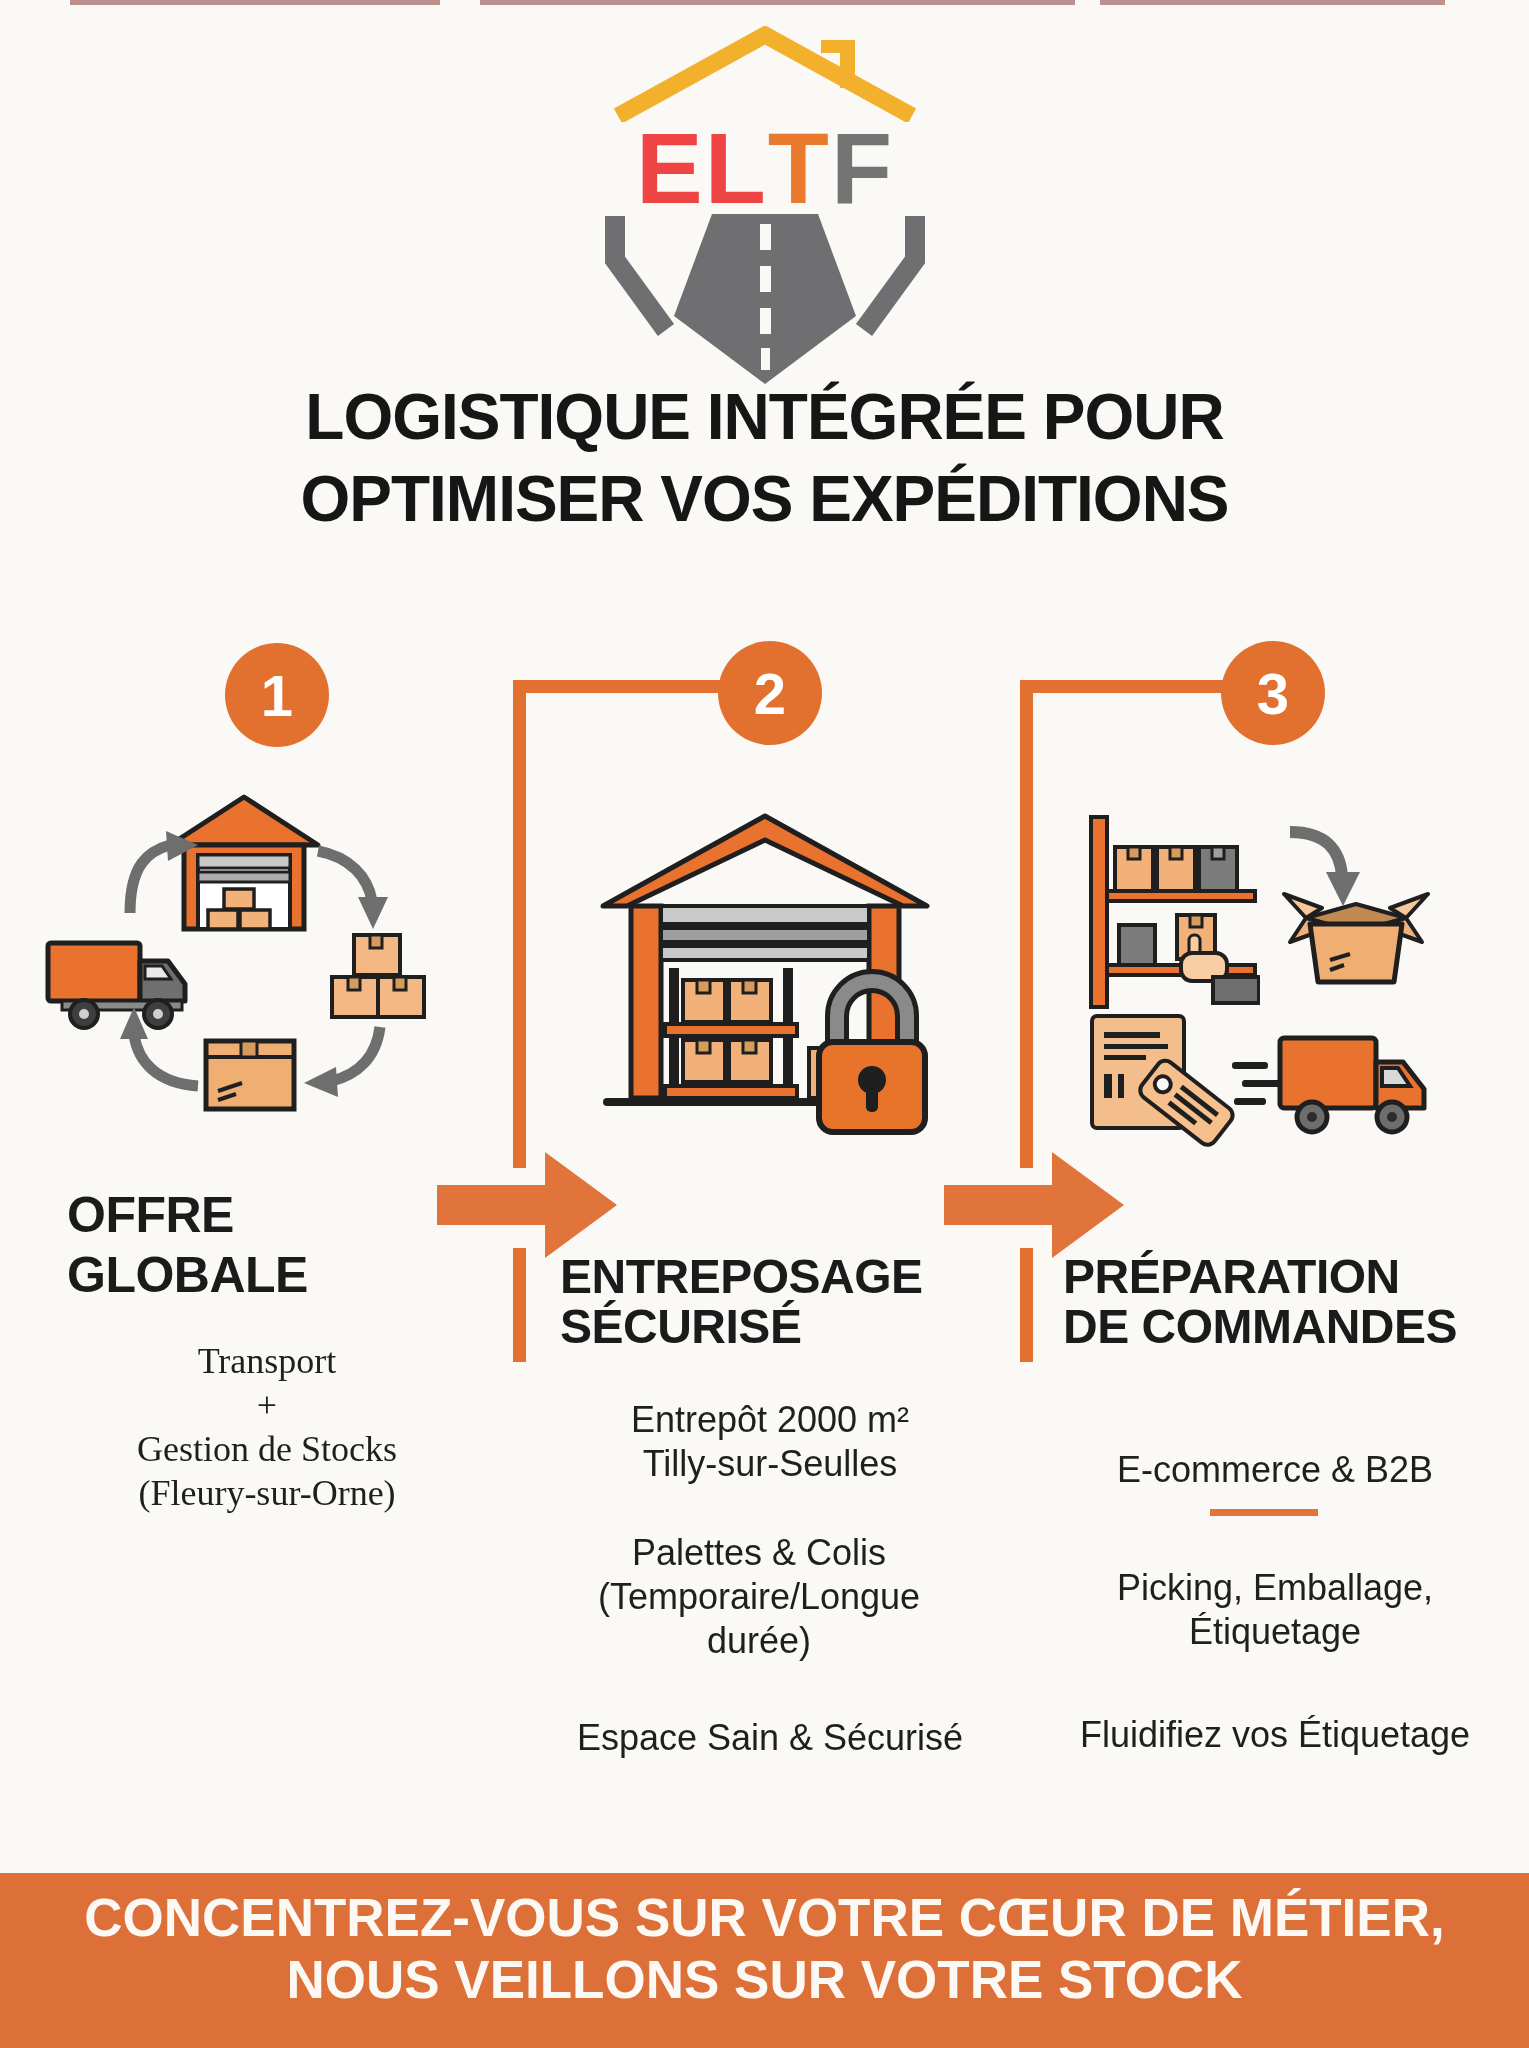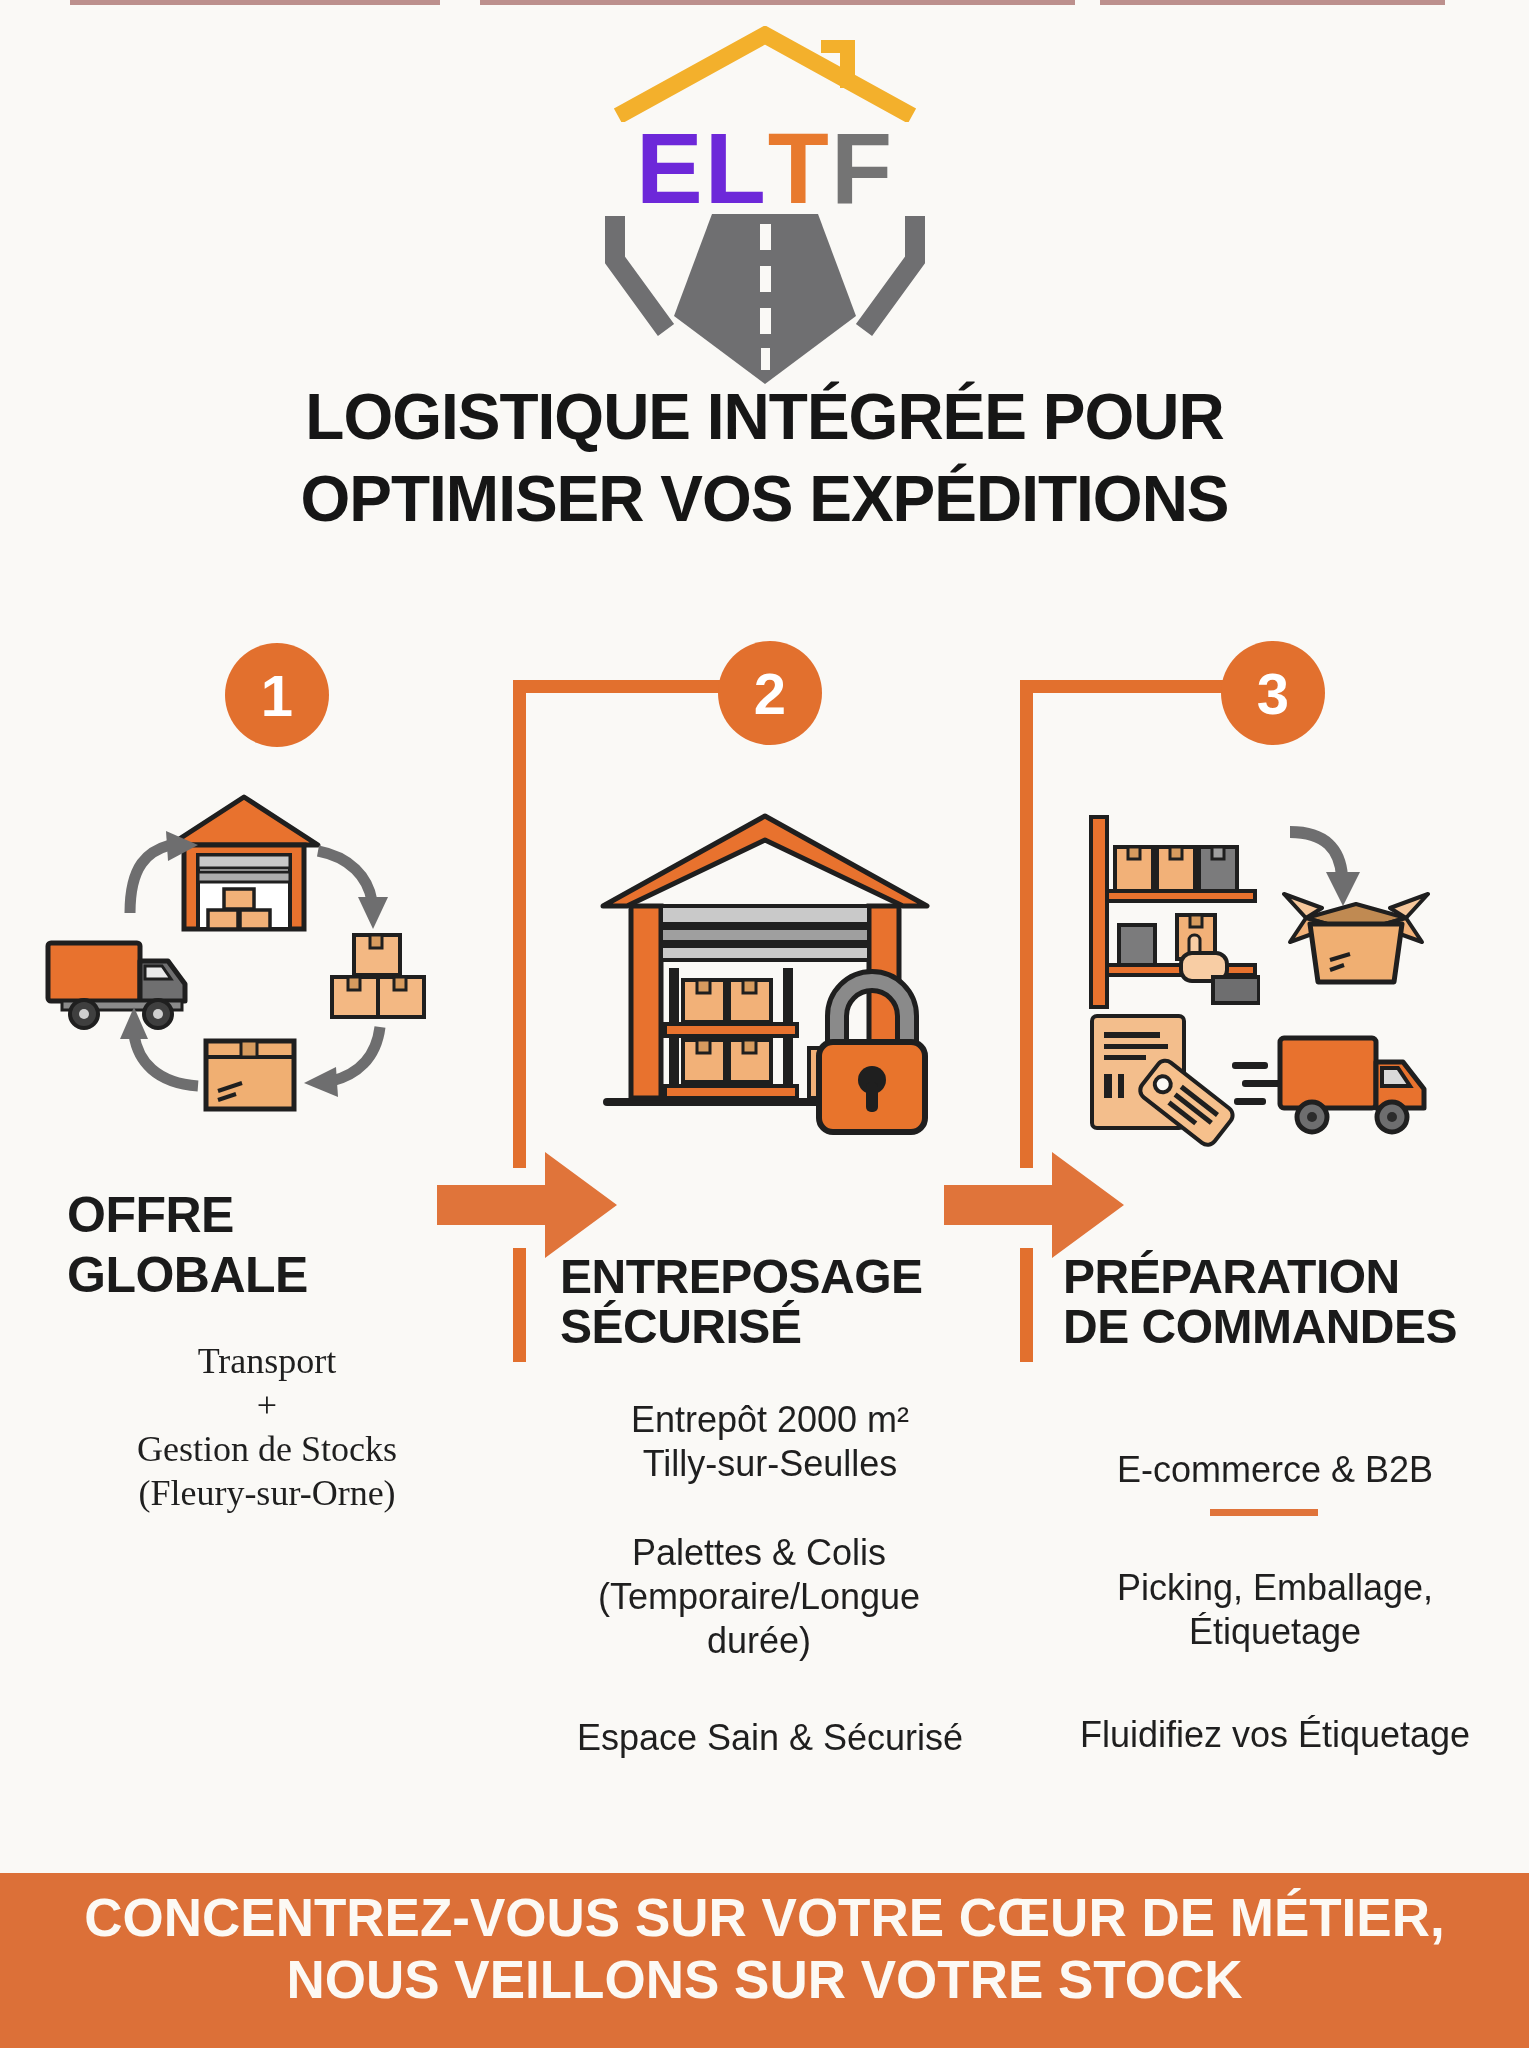--- a/index.html
+++ b/index.html
@@ -7,21 +7,21 @@
     position:relative;width:1529px;height:2048px;margin:0 auto;
     background:#FAF9F6;overflow:hidden;
     font-family:"Liberation Sans","DejaVu Sans",sans-serif;
     color:#1b1b1b;
   }
   .abs{position:absolute;}
   .strip{position:absolute;top:0;height:5px;background:#7E2723;opacity:.5;}
   
   .eltf{position:absolute;left:612px;top:118px;width:306px;display:flex;justify-content:center;
         font-size:100px;font-weight:bold;letter-spacing:2px;line-height:100px;}
-  .eltf .l-yellow{color:#6d28d9;}
+  .eltf .l-yellow{color:#ef4444;}
   .eltf .l-orange{color:#E87A2E;}
   .eltf .l-gray{color:#747474;}
   
   .main-title{position:absolute;left:0;top:376px;width:1529px;text-align:center;
       font-size:64px;font-weight:bold;line-height:82px;color:#161616;letter-spacing:-1px;
       white-space:pre-line;}
   
   .conn{position:absolute;background:#E2702E;}
   
   .circle{position:absolute;width:104px;height:104px;border-radius:50%;background:#E2702E;

